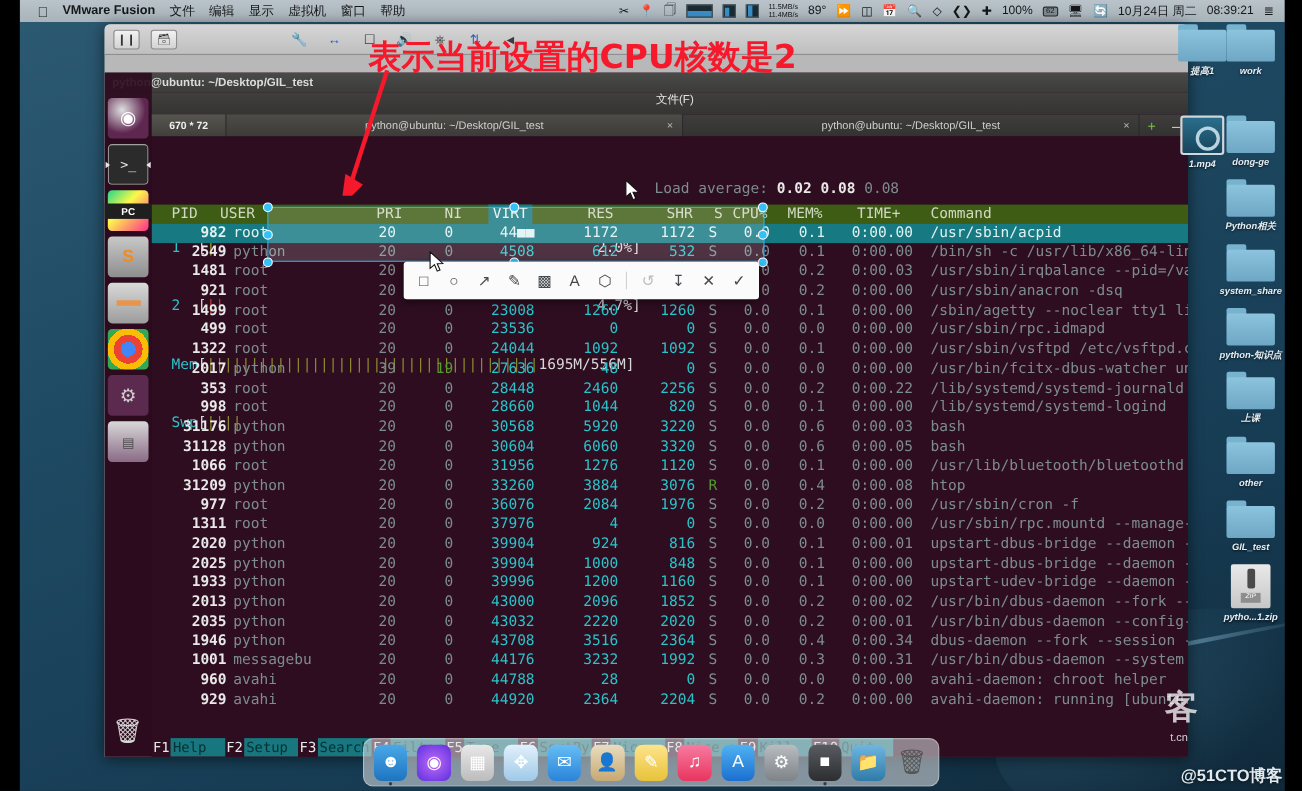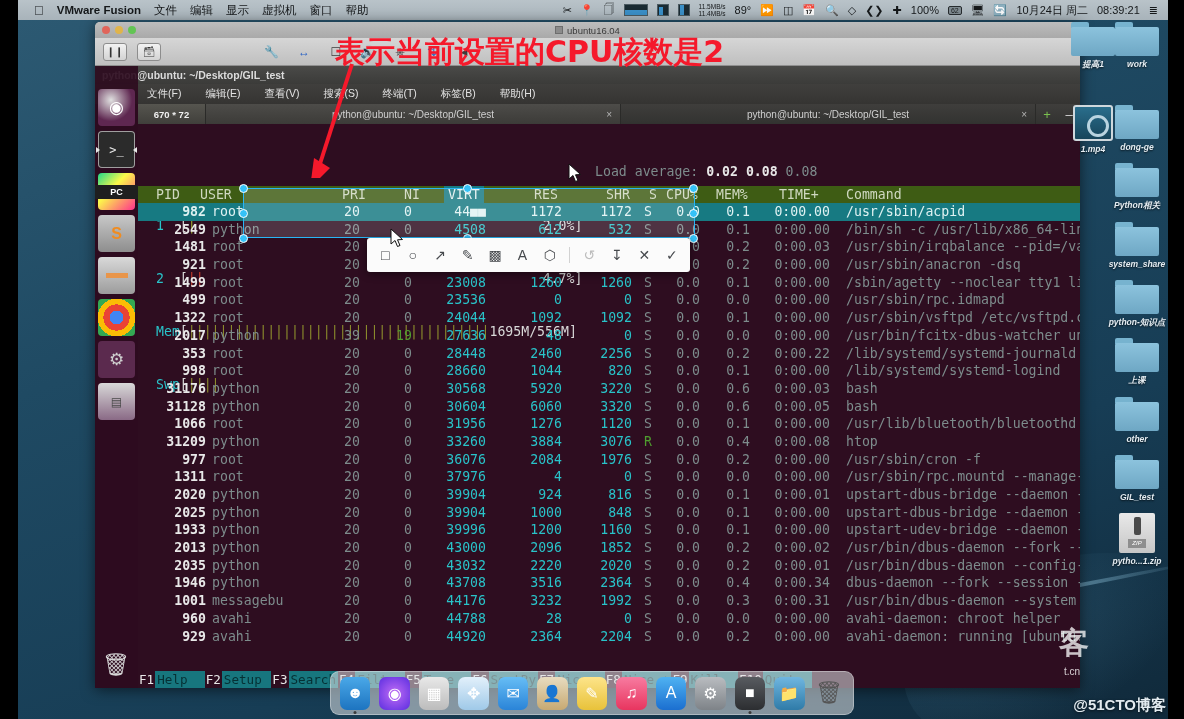--- a/index.html
+++ b/index.html
@@ -65,22 +65,22 @@
   .tico { width:22px; height:20px; display:flex; align-items:center; justify-content:center;
           font-size:12px; color:#3d3d3d; }
 
   
   #ubuntu { position:absolute; left:0; top:44px; width:985px; height:622px;
             background:#2c0b1e; overflow:hidden; }
   #ub-title { height:18px; background:linear-gradient(180deg,#4a4a48,#3b3b39);
               color:#dcdcdc; font-size:10.5px; display:flex; align-items:center;
               padding-left:7px; font-weight:bold; }
   #ub-menu { height:20px; background:linear-gradient(180deg,#403f3d,#353432);
-             display:flex; align-items:center; gap:24px; padding-left:52px;
-             font-size:10.5px; color:#e3e3e3; }
+             display:flex; align-items:center; gap:8px; padding-left:52px;
+             font-size:10.5px; color:#e3e3e3;flex-direction:column; }
 
   #launcher { position:absolute; left:0; top:0; width:43px; height:622px;
               background:rgba(46,12,31,.92); padding-top:20px; }
   .lic { width:37px; height:37px; margin:3px 3px 5px 3px; border-radius:4px;
          display:flex; align-items:center; justify-content:center;
          font-size:16px; position:relative; }
   .lic.sel { box-shadow:inset 0 0 0 1px rgba(255,255,255,.55); }
   .lic .dotl { position:absolute; left:-2px; top:16px; width:0;height:0;
       border-top:3px solid transparent;border-bottom:3px solid transparent;border-left:4px solid #e8e8e8;}
   .lic .dotr { position:absolute; right:-2px; top:16px; width:0;height:0;
@@ -234,29 +234,20 @@
       <span class="battglyph">62</span>
       <span class="mi">🖥</span>
       <span class="mi">🔄</span>
       <span class="mi">10月24日 周二</span>
       <span class="mi">08:39:21</span>
       <span class="mi">≣</span>
     </div>
   </div>
 
   <div id="vmwin">
-    <div id="vmtitle">
-      <span class="dots">
-        <span style="background:#e0655a"></span>
-        <span style="background:#e0b44a"></span>
-        <span style="background:#63c554"></span>
-      </span>
-      <span class="vmicon"></span>
-      <span>ubuntu16.04</span>
-    </div>
 
     <div id="vmtoolbar">
       <div class="tbtn">❙❙</div>
       <div class="tbtn">🗃</div>
       <div class="tbsep"></div>
       <div class="tico">🔧</div>
       <div class="tico" style="color:#2a62c4">↔</div>
       <div class="tico">☐</div>
       <div class="tico">🔊</div>
       <div class="tico">⎈</div>

